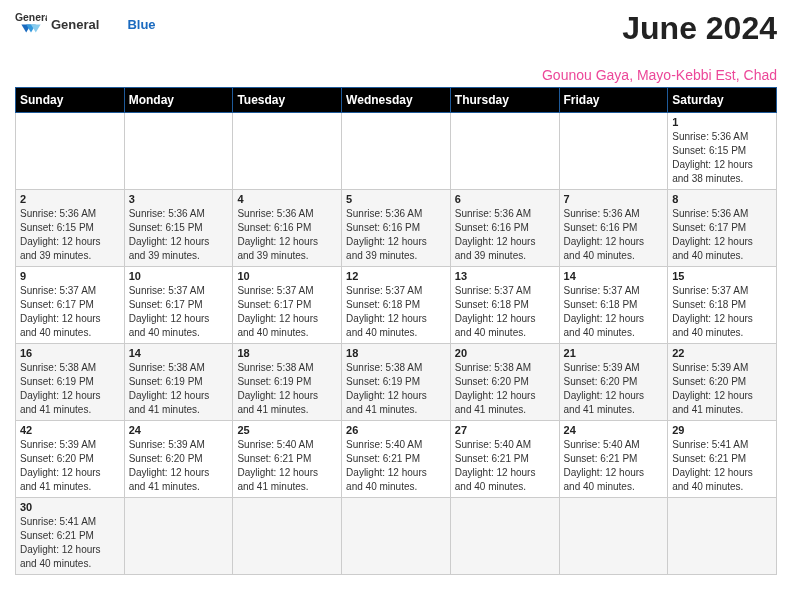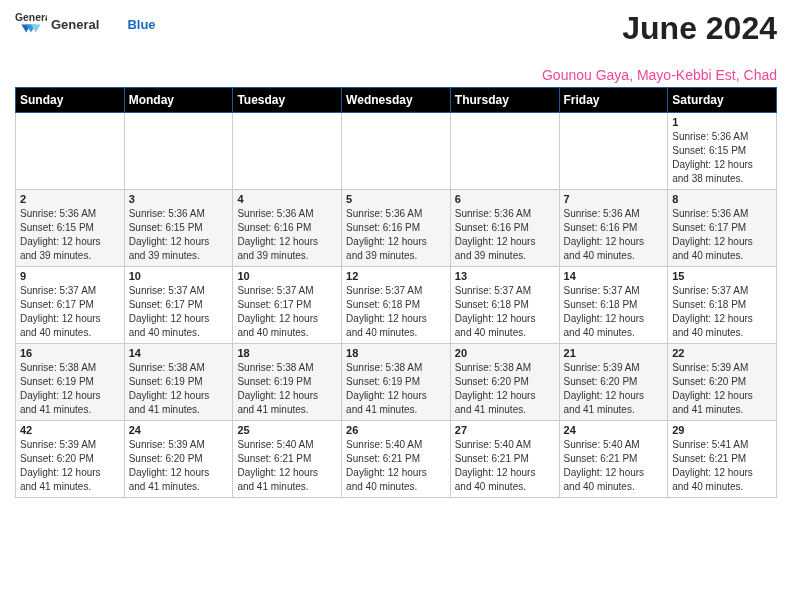--- a/index.html
+++ b/index.html
@@ -332,14 +332,29 @@
 and 40 minutes.</div>
         </td>
         <td>
           <span class="day-num">29</span>
           <div class="day-info" style="white-space: pre-line;">Sunrise: 5:41 AM
 Sunset: 6:21 PM
 Daylight: 12 hours
 and 40 minutes.</div>
         </td>
       </tr>
+      <tr>
+        <td>
+          <span class="day-num">30</span>
+          <div class="day-info" style="white-space: pre-line;">Sunrise: 5:41 AM
+Sunset: 6:21 PM
+Daylight: 12 hours
+and 40 minutes.</div>
+        </td>
+        <td class="empty-cell"></td>
+        <td class="empty-cell"></td>
+        <td class="empty-cell"></td>
+        <td class="empty-cell"></td>
+        <td class="empty-cell"></td>
+        <td class="empty-cell"></td>
+      </tr>
     </tbody>
 </table>
 
 </body></html>

